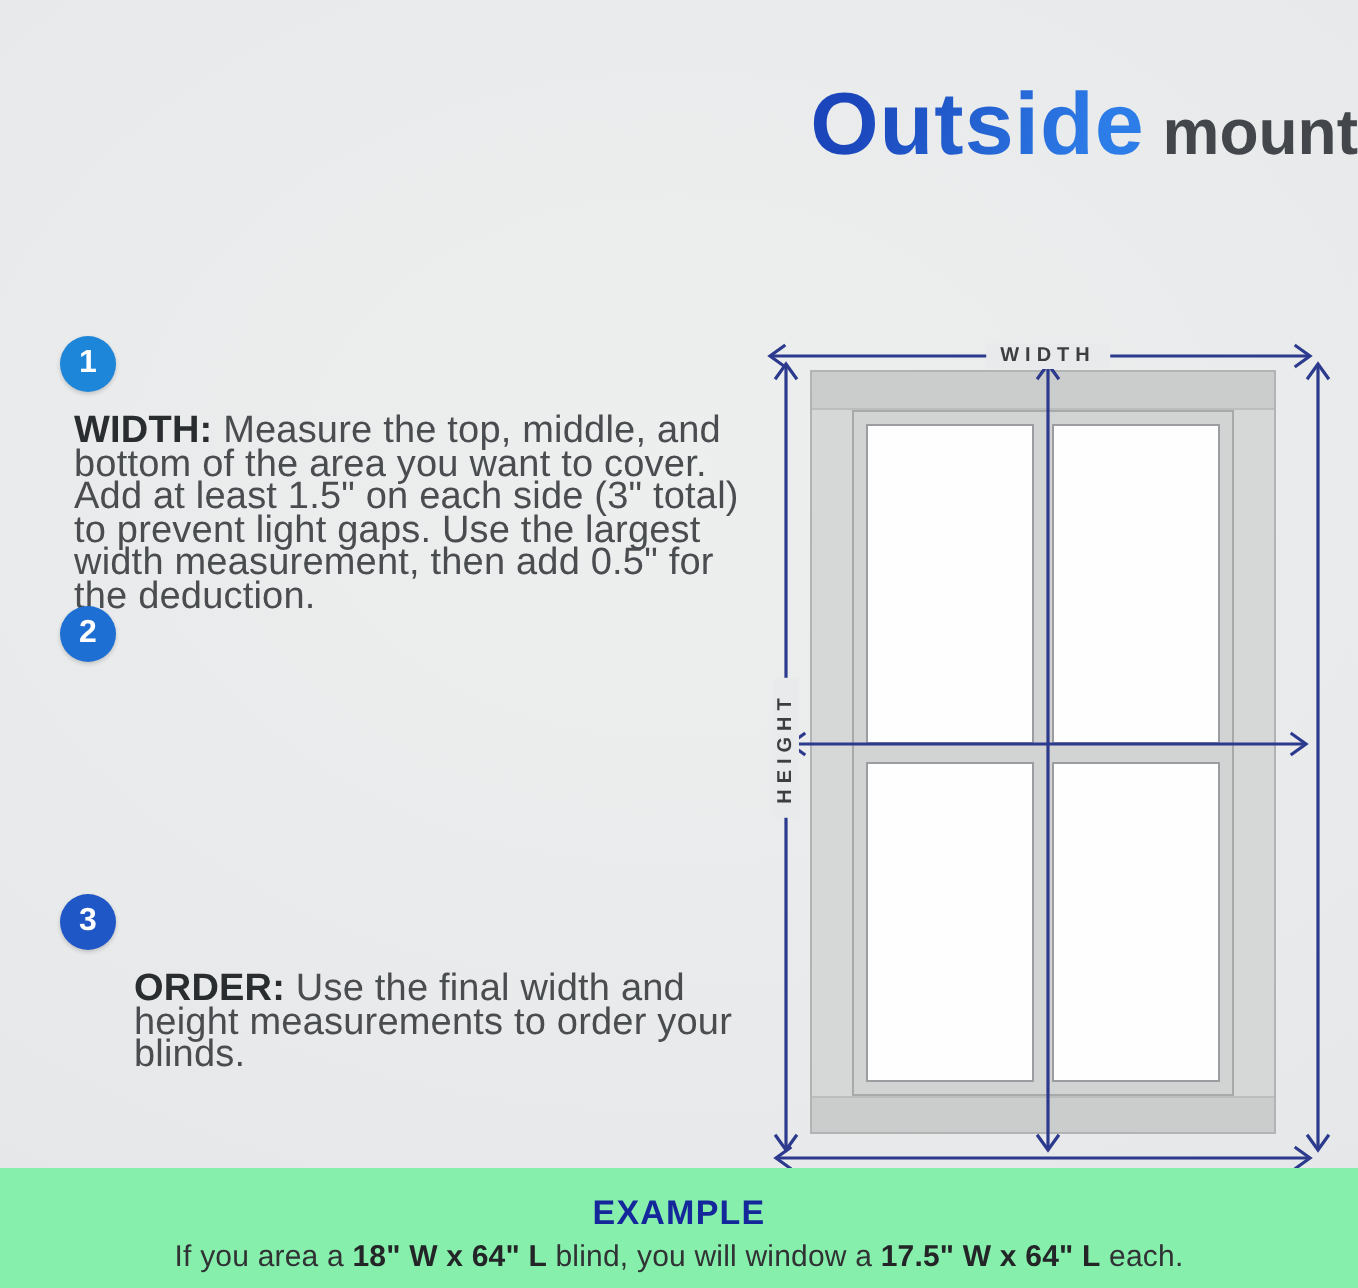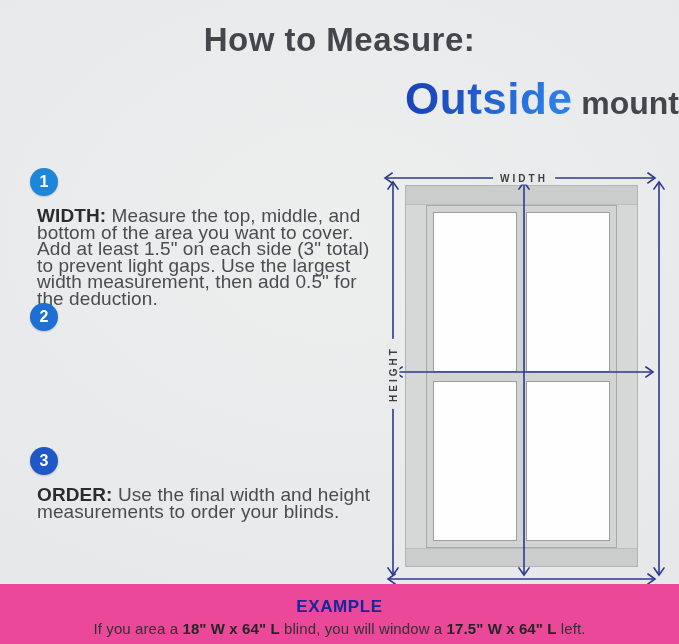--- a/index.html
+++ b/index.html
@@ -11,21 +11,21 @@
   }
   .canvas { position: relative; width: 679px; height: 644px; }
 
   
   .main-bg {
     position: absolute; left: 0; top: 0; width: 679px; height: 584px;
     background: radial-gradient(130% 110% at 50% 40%, #edeeee 0%, #e8e9ea 55%, #e2e3e5 100%);
   }
   .footer {
     position: absolute; left: 0; top: 584px; width: 679px; height: 60px;
-    background: #ec4899; text-align: center;
+    background: #86efac; text-align: center;
   }
 
   
   .header { position: absolute; left: 0; top: 22px; width: 679px; text-align: center; }
   .title-line1 {
     font-size: 33px; font-weight: 700; color: #43474b; letter-spacing: 0.5px; line-height: 1.1;
   }
   .title-line2 { margin-top: 17px; line-height: 1.1; text-align: right; }
   .title-accent {
     font-size: 44px; font-weight: 800; letter-spacing: 0.5px;
@@ -45,21 +45,21 @@
     width: 28px; height: 28px; border-radius: 50%;
     color: #ffffff; font-size: 16px; font-weight: 700;
     display: flex; align-items: center; justify-content: center;
     box-shadow: 0 1px 2px rgba(0,0,0,0.18);
   }
   .step-text {
     margin: 0; margin-top: 12px; padding-left: 7px;
     font-size: 19px; line-height: 16.6px; color: #4a4d50; letter-spacing: 0.1px;
   }
   .step-2 .step-text { margin-top: 14px; }
-  .step-3 .step-text { margin-top: 12px; }
+  .step-3 .step-text { margin-top: 12px; margin-left: 30px; }
   .step-label { font-weight: 700; color: #2a2d2f; }
 
   
   .diagram { position: absolute; left: 378px; top: 134px; width: 292px; height: 424px; margin-top: 32px; }
   .win-outer {
     position: absolute; left: 27px; top: 19px; width: 233px; height: 382px;
     background: #d6d7d7; border: 1px solid #b2b3b4;
   }
   .win-header { position: absolute; top: 0; left: 0; right: 0; height: 19px; background: #cbcccc; border-bottom: 1px solid #bcbdbd; }
   .win-sill   { position: absolute; bottom: 0; left: 0; right: 0; height: 18px; background: #cbcccc; border-top: 1px solid #bcbdbd; }
@@ -92,21 +92,20 @@
   .example-line { margin-top: 3px; font-size: 15px; color: #303234; letter-spacing: 0.1px; }
   .example-line b { color: #232527; }
 </style>
 </head>
 <body>
 
 <div class="canvas">
   <div class="main-bg"></div>
 
   <div class="header">
-    <div class="title-line1">How to Measure:</div>
     <div class="title-line2"><span class="title-accent">Outside</span><span class="title-suffix"> mount</span></div>
   </div>
 
   <div class="step step-1">
     <div class="step-badge" style="background:#1e86d9">1</div>
     <p class="step-text"><span class="step-label">WIDTH:</span><span> Measure the top, middle, and bottom of the area you want to cover. Add at least 1.5" on each side (3" total) to prevent light gaps. Use the largest width measurement, then add 0.5" for the deduction.</span></p>
   </div>
 
   <div class="step step-2">
     <div class="step-badge" style="background:#1d6fd3">2</div>
@@ -170,15 +169,15 @@
         <polyline points="268,201 275,206 268,211"></polyline>
       </g>
     </svg>
 
     <div class="dim-label width">WIDTH</div>
     <div class="dim-label height">HEIGHT</div>
   </div>
 
   <div class="footer">
     <div class="example-heading">EXAMPLE</div>
-    <div class="example-line"><span>If you area a </span><b>18" W x 64" L</b><span> blind, you will window a </span><b>17.5" W x 64" L</b><span> left.</span></div>
+    <div class="example-line"><span>If you area a </span><b>18" W x 64" L</b><span> blind, you will window a </span><b>17.5" W x 64" L</b><span> each.</span></div>
   </div>
 </div>
 
 </body></html>

